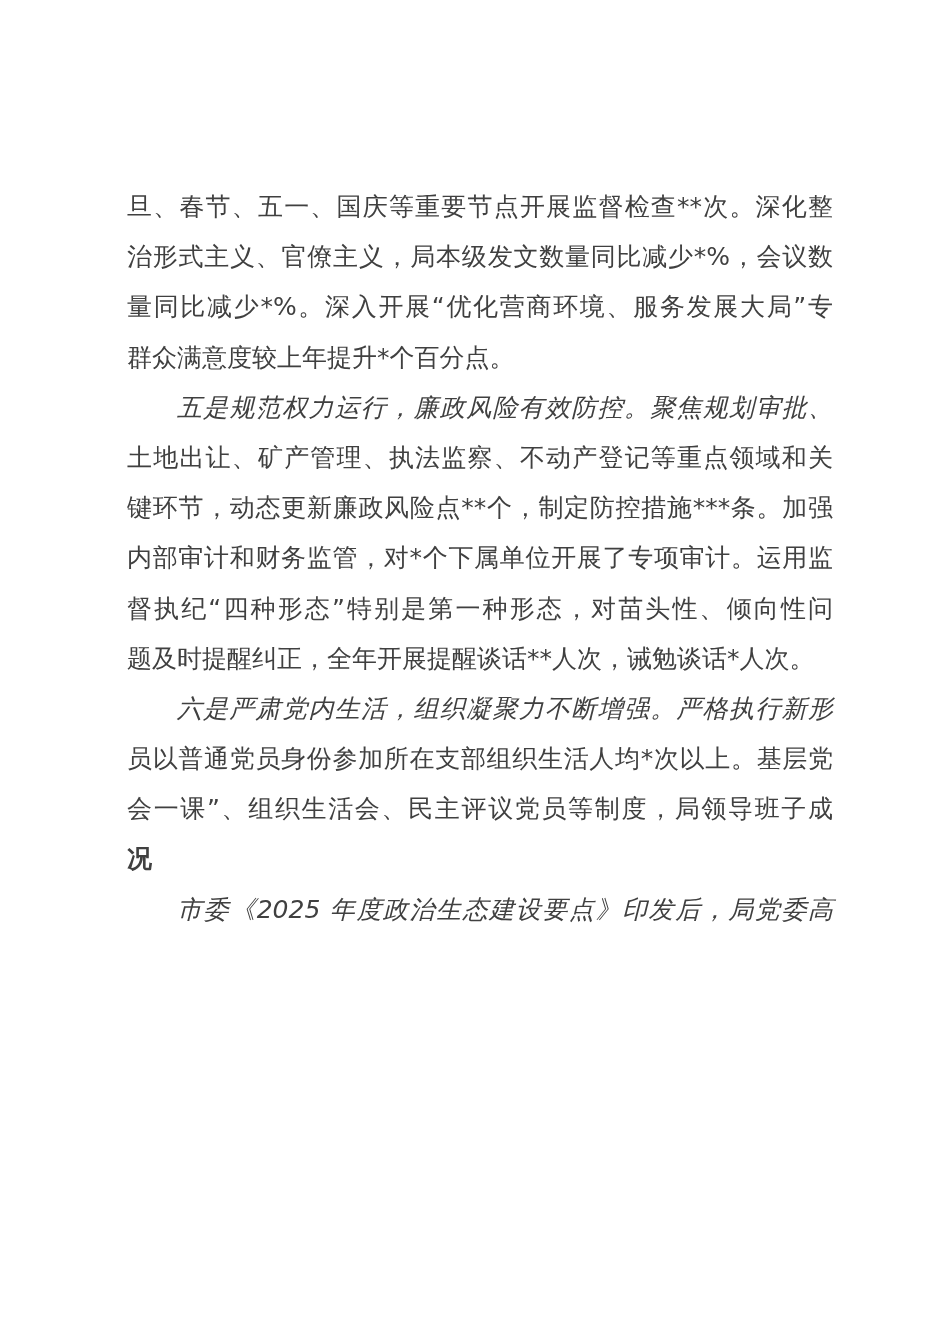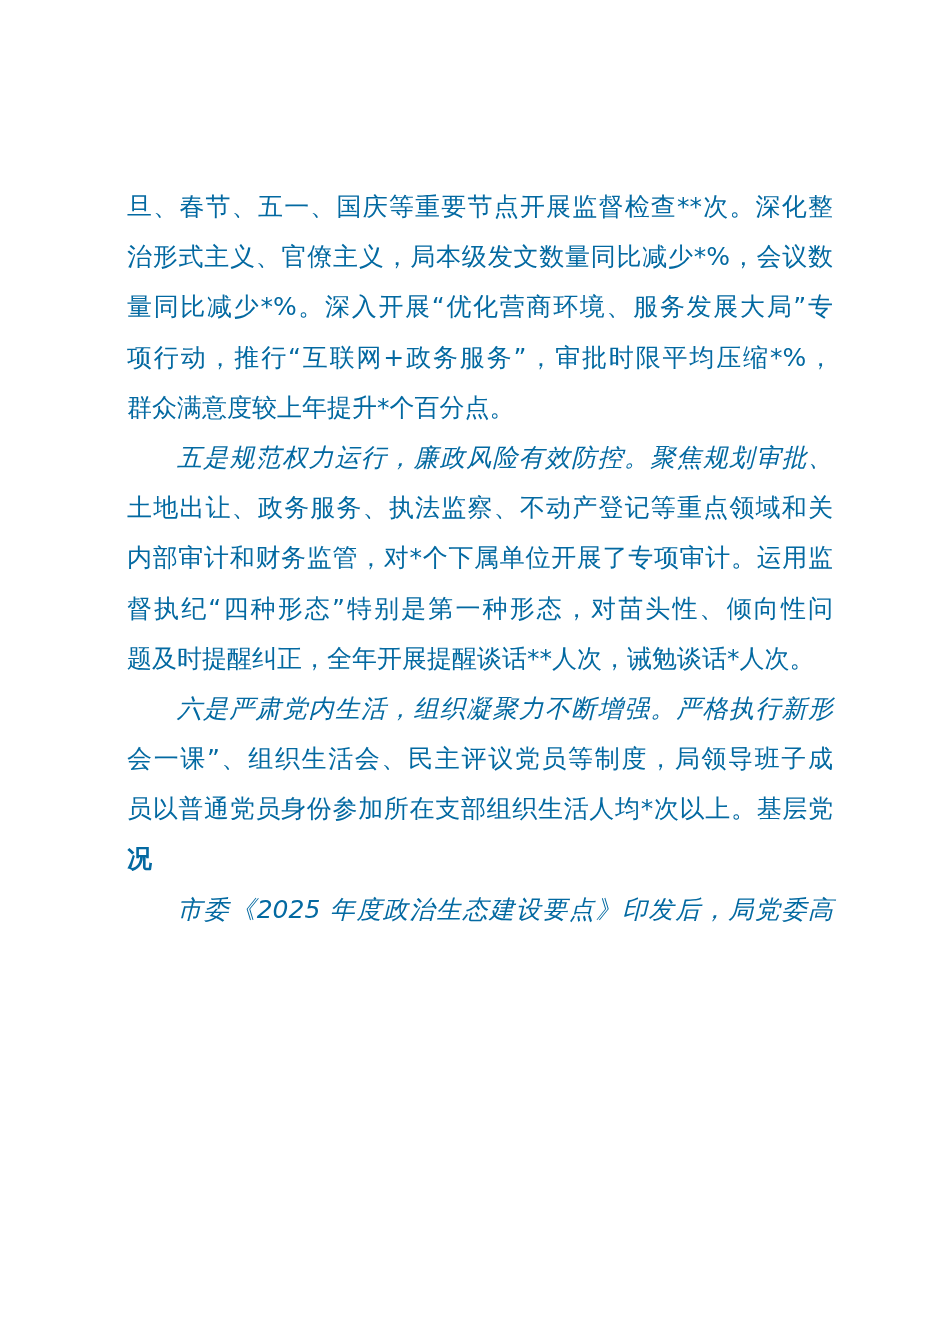--- a/index.html
+++ b/index.html
@@ -1,49 +1,49 @@
 <!DOCTYPE html>
 <html><head>
 <meta charset="utf-8">
 <style>
   html, body { margin: 0; padding: 0; background: #ffffff; }
   body { width: 950px; height: 1344px; position: relative; overflow: hidden; }
   .page {
     position: absolute; left: 127px; top: 182px; width: 706px;
     font-family: "DejaVu Sans", "Liberation Sans", sans-serif;
-    font-size: 25px; color: #0369a1; line-height: 50.2px;
+    font-size: 25px; color: #404040; line-height: 50.2px;
   }
   .line { display: block; white-space: nowrap; height: 50.2px; text-align: justify; text-align-last: justify; }
   .line.last { text-align-last: left; }
   .indent { padding-left: 50px; font-style: italic; }
   .heading { font-weight: bold; }
   .heading.indent { padding-left: 58px; }
 </style>
 </head>
 <body>
 
 <div class="page">
   <div>
     <span class="line">旦、春节、五一、国庆等重要节点开展监督检查**次。深化整</span>
     <span class="line">治形式主义、官僚主义，局本级发文数量同比减少*%，会议数</span>
     <span class="line">量同比减少*%。深入开展“优化营商环境、服务发展大局”专</span>
-    <span class="line">项行动，推行“互联网+政务服务”，审批时限平均压缩*%，</span>
     <span class="line last">群众满意度较上年提升*个百分点。</span>
   </div>
   <div>
     <span class="line indent">五是规范权力运行，廉政风险有效防控。聚焦规划审批、</span>
-    <span class="line">土地出让、政务服务、执法监察、不动产登记等重点领域和关</span>
+    <span class="line">土地出让、矿产管理、执法监察、不动产登记等重点领域和关</span>
+    <span class="line">键环节，动态更新廉政风险点**个，制定防控措施***条。加强</span>
     <span class="line">内部审计和财务监管，对*个下属单位开展了专项审计。运用监</span>
     <span class="line">督执纪“四种形态”特别是第一种形态，对苗头性、倾向性问</span>
     <span class="line last">题及时提醒纠正，全年开展提醒谈话**人次，诫勉谈话*人次。</span>
   </div>
   <div>
     <span class="line indent">六是严肃党内生活，组织凝聚力不断增强。严格执行新形</span>
+    <span class="line">员以普通党员身份参加所在支部组织生活人均*次以上。基层党</span>
     <span class="line">会一课”、组织生活会、民主评议党员等制度，局领导班子成</span>
-    <span class="line">员以普通党员身份参加所在支部组织生活人均*次以上。基层党</span>
   </div>
   <div>
     <span class="line heading last">况</span>
   </div>
   <div>
     <span class="line indent">市委《2025 年度政治生态建设要点》印发后，局党委高</span>
   </div>
 </div>
 
 </body></html>

